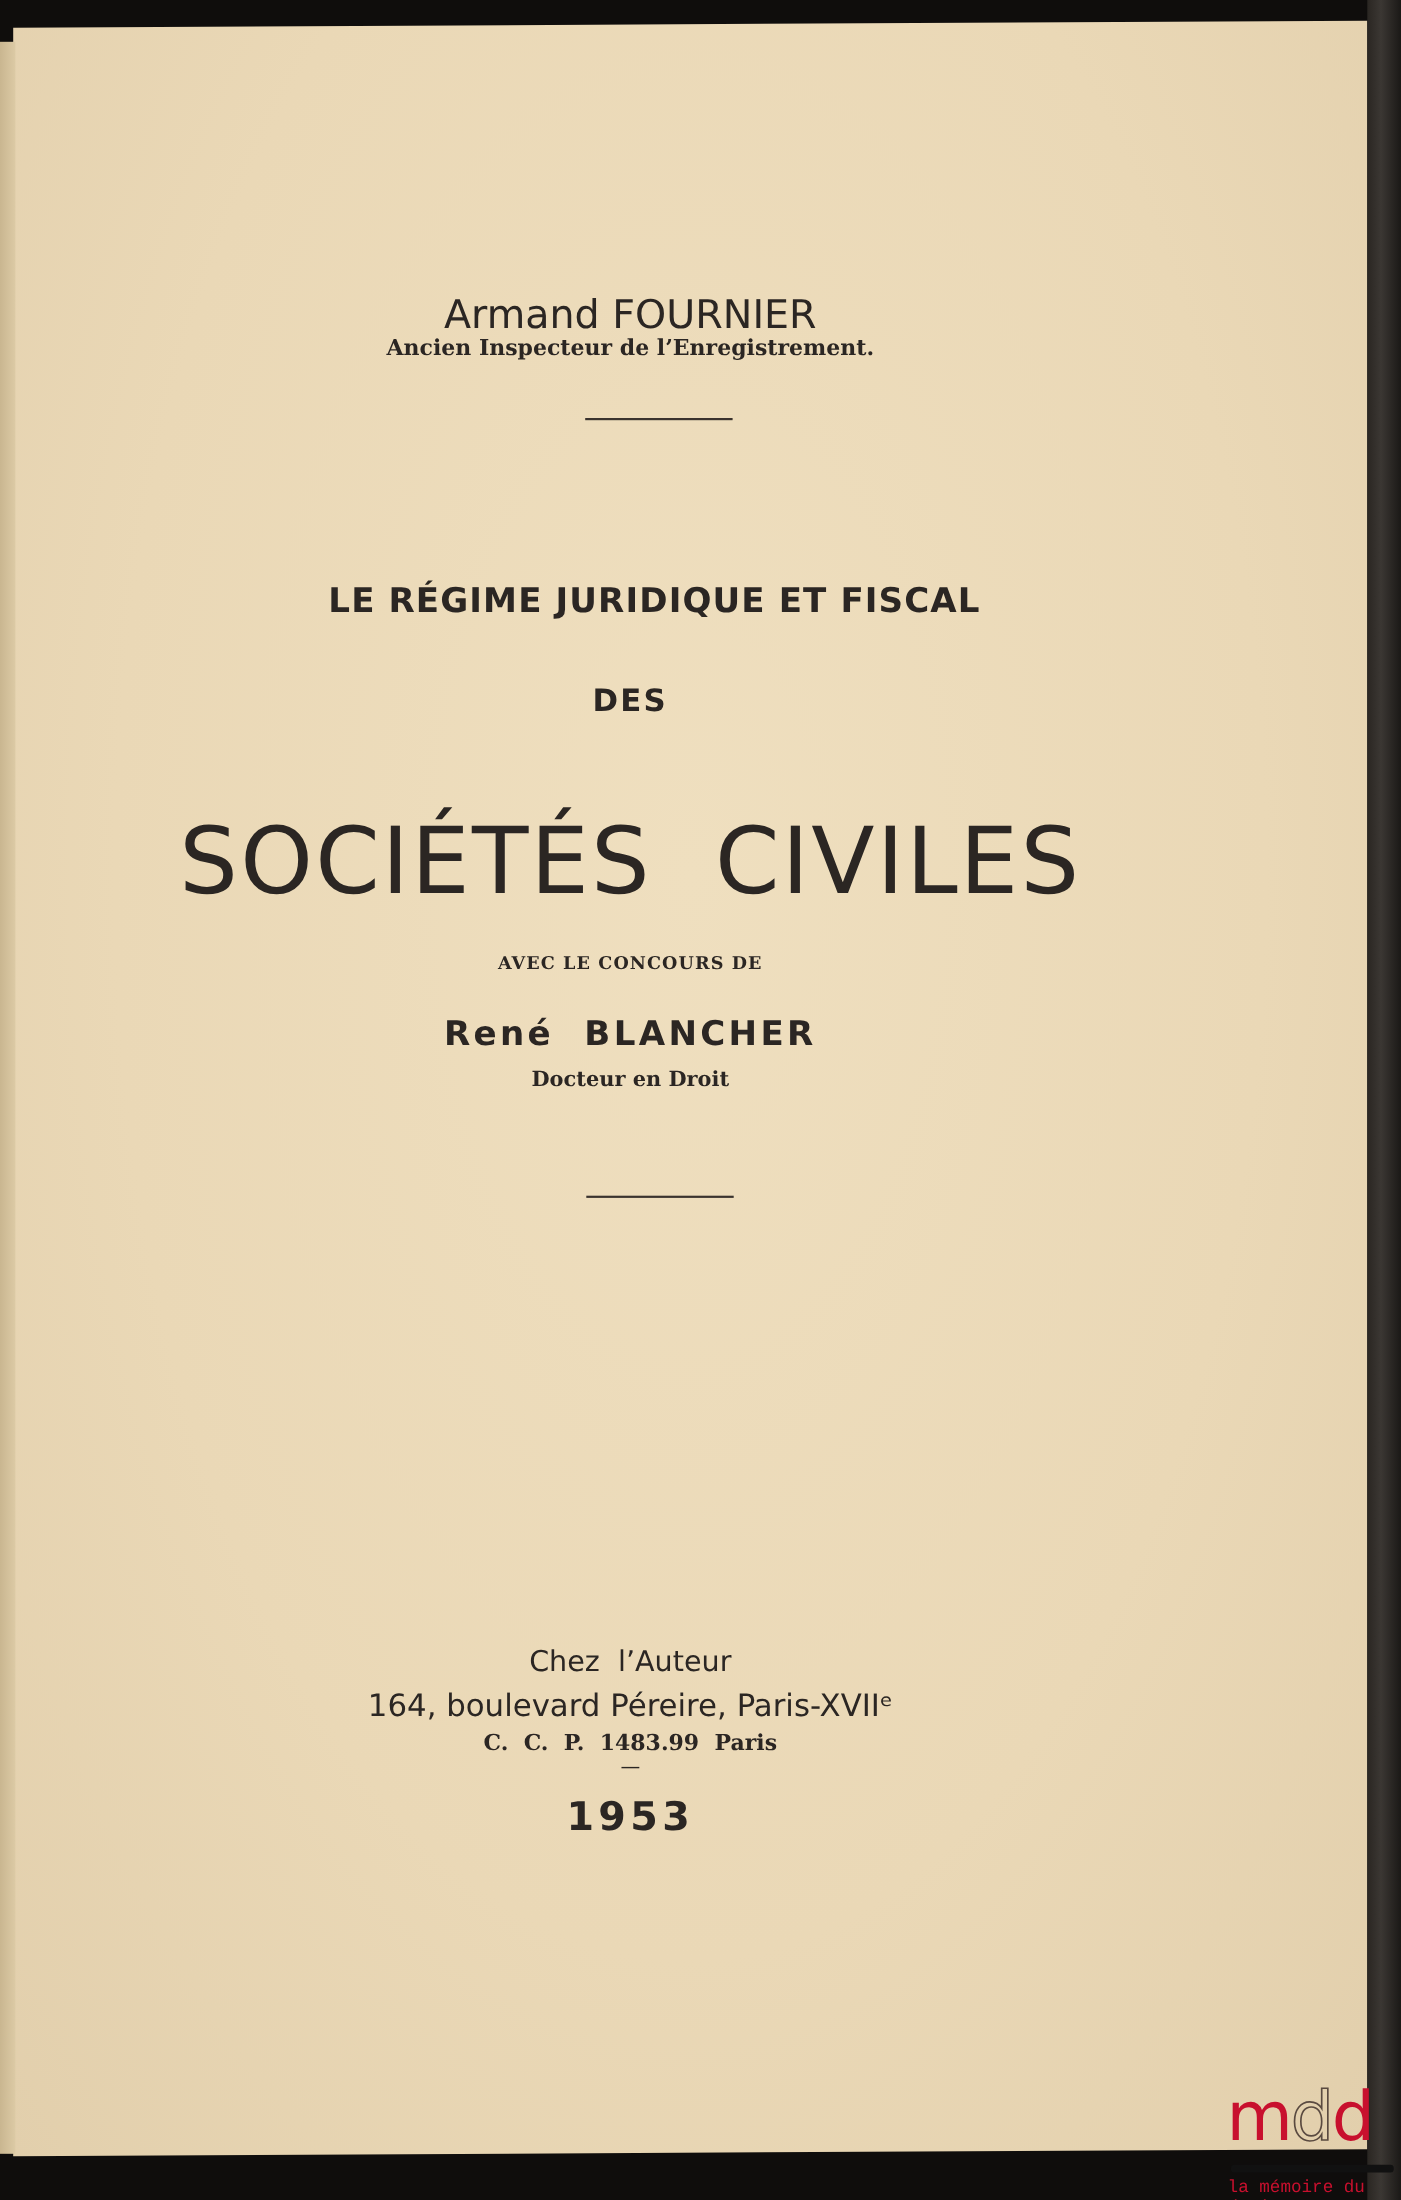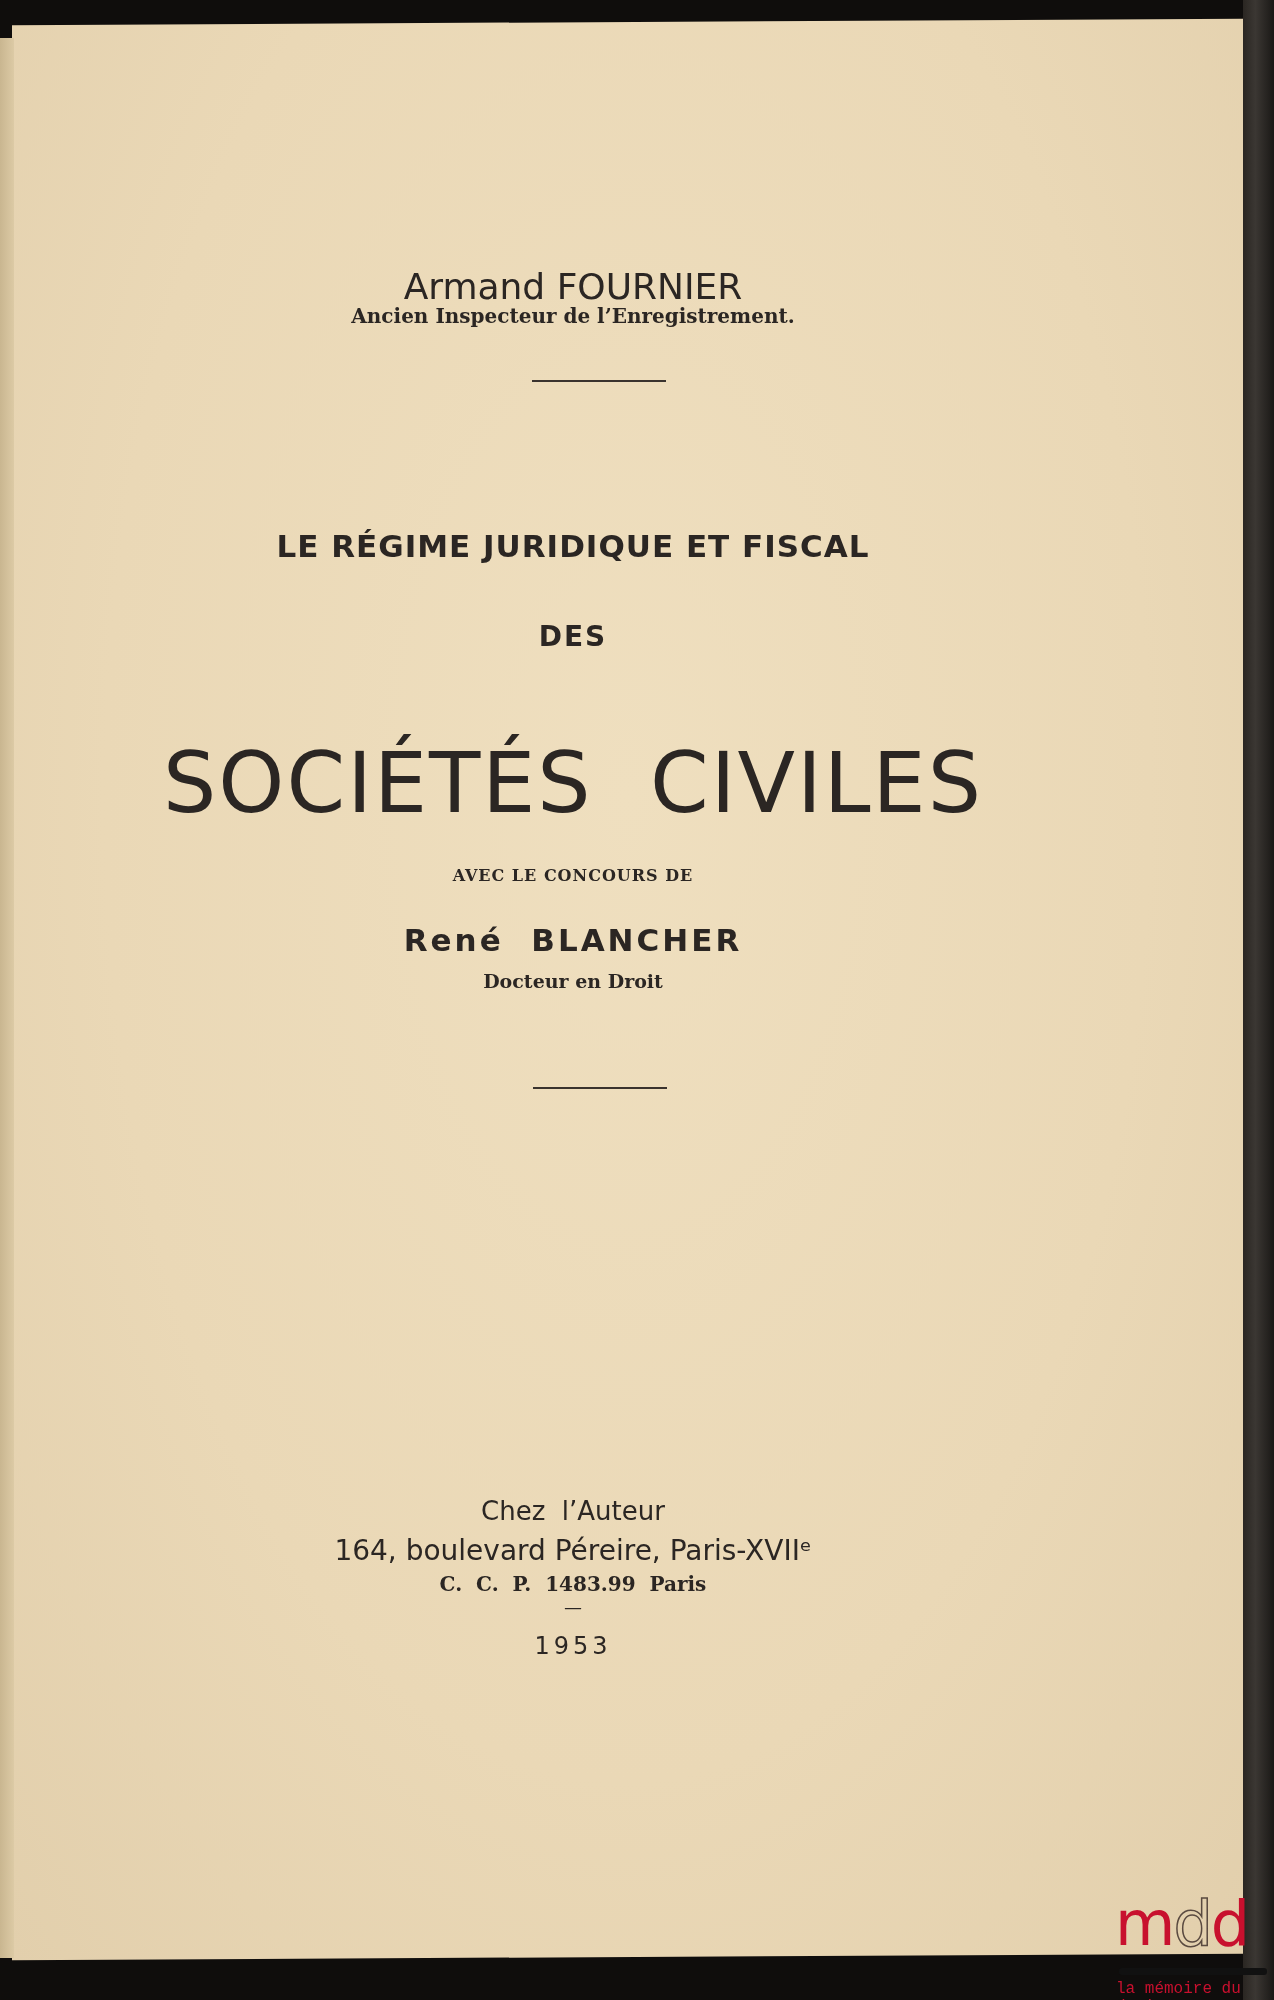--- a/index.html
+++ b/index.html
@@ -24,32 +24,32 @@
 <body>
 
 <div class="page"></div>
 <div class="binding"></div>
 <div class="rightedge"></div>
 
 <div class="t sans" style="top:266px;font-size:36px;">Armand FOURNIER</div>
 <div class="t serif" style="top:304px;font-size:20px;">Ancien Inspecteur de l’Enregistrement.</div>
 <div class="rule" style="left:532px;top:380px;width:134px;"></div>
 
-<div class="t sans" style="top:528px;font-size:31px;font-weight:bold;letter-spacing:1px;">LE RÉGIME JURIDIQUE ET FISCAL</div>
+<div class="t sans" style="top:528px;font-size:31px;font-weight:bold;letter-spacing:1px;margin-left:22px;">LE RÉGIME JURIDIQUE ET FISCAL</div>
 <div class="t sans" style="top:620px;font-size:28px;font-weight:bold;letter-spacing:2px;">DES</div>
 <div class="t sans" style="top:734px;font-size:84px;letter-spacing:2px;white-space:pre;">SOCIÉTÉS  CIVILES</div>
 
 <div class="t serif" style="top:866px;font-size:16px;letter-spacing:1px;">AVEC LE CONCOURS DE</div>
 <div class="t sans" style="top:922px;font-size:31px;font-weight:bold;letter-spacing:3px;white-space:pre;">René  BLANCHER</div>
 <div class="t serif" style="top:970px;font-size:19px;">Docteur en Droit</div>
 <div class="rule" style="left:533px;top:1087px;width:134px;"></div>
 
 <div class="t sans" style="top:1496px;font-size:26px;white-space:pre;">Chez  l’Auteur</div>
 <div class="t sans" style="top:1534px;font-size:28px;">164, boulevard Péreire, Paris-XVIIᵉ</div>
 <div class="t serif" style="top:1572px;font-size:20px;white-space:pre;">C.  C.  P.  1483.99  Paris</div>
 <div class="t sans" style="top:1596px;font-size:18px;">—</div>
-<div class="t sans" style="top:1632px;font-size:24px;letter-spacing:4px;">1953</div>
+<div class="t sans" style="top:1632px;font-size:36px;letter-spacing:4px;font-weight:bold;">1953</div>
 
 <div class="logo">
   <span>m</span><span class="hollow">d</span><span>d</span>
 </div>
 <div class="logo-bar"></div>
 <div class="logo-tag">la mémoire du droit</div>
 
 </body></html>

